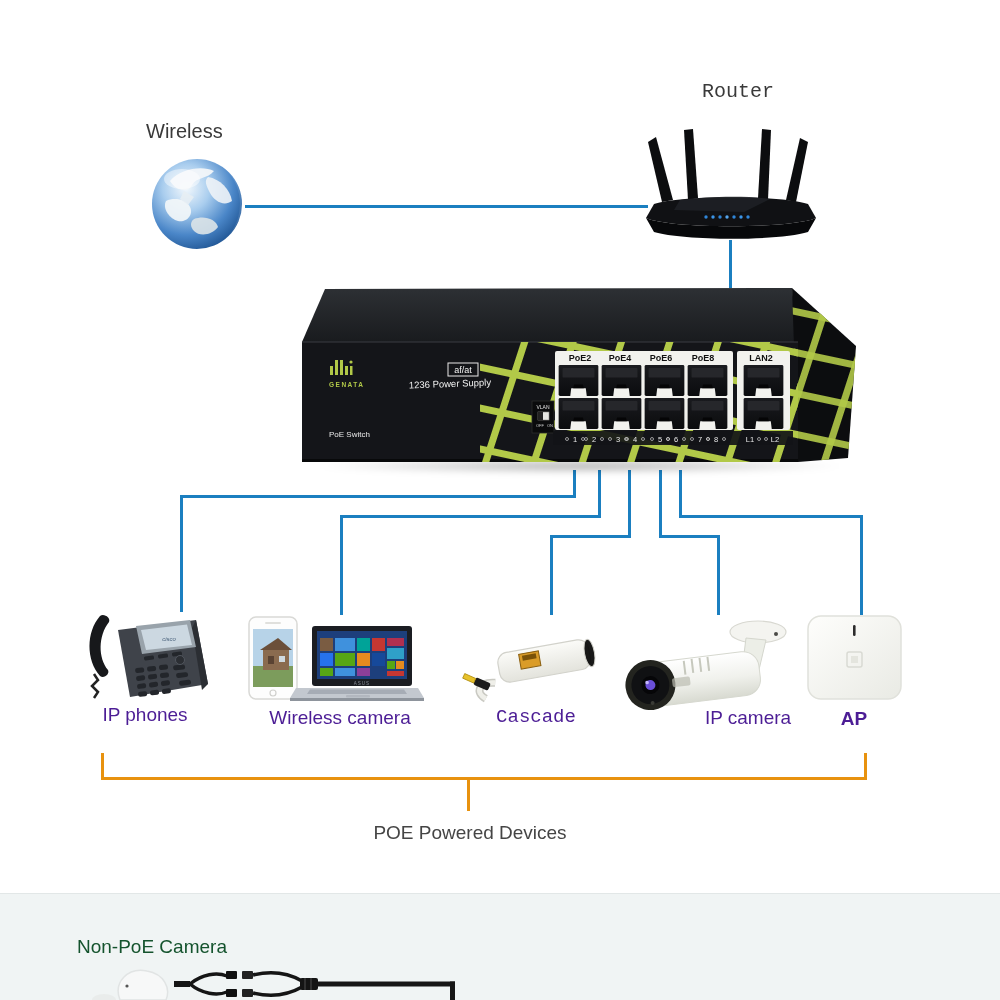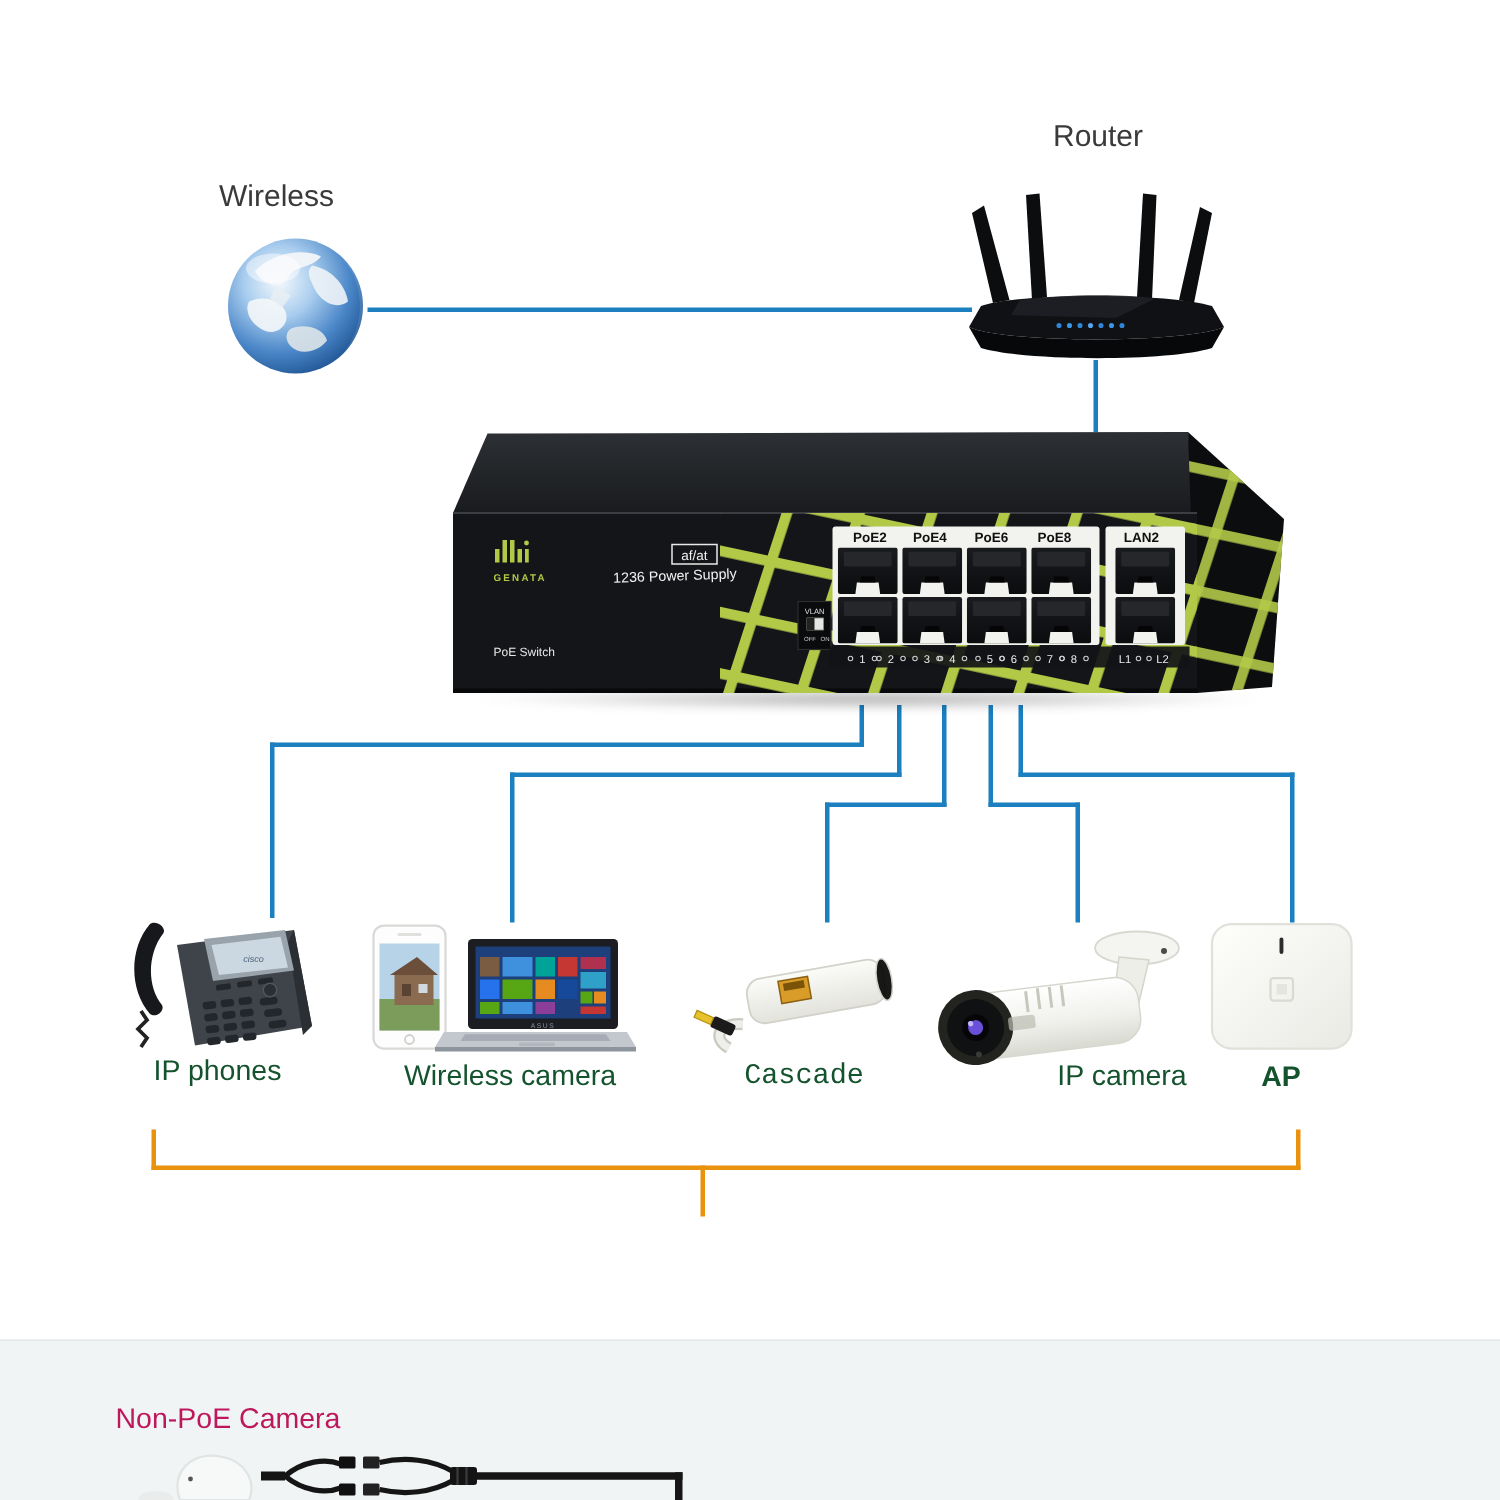--- a/index.html
+++ b/index.html
@@ -1,34 +1,34 @@
 <!DOCTYPE html>
 <html style="--blue: #1b7fc0; --orange: #e8920e;"><head>
 <meta charset="utf-8">
 <style>
   html,body{margin:0;padding:0;background:#fff;}
   .canvas{position:relative;width:1000px;height:1000px;background:#ffffff;overflow:hidden;
           font-family:"Liberation Sans",sans-serif;}
   .lbl{position:absolute;color:#3a3a3a;font-size:20px;white-space:nowrap;}
-  .dev-lbl{position:absolute;color:#14532d;font-size:19px;transform:translateX(-50%);white-space:nowrap;}
+  .dev-lbl{position:absolute;color:#4c1d95;font-size:19px;transform:translateX(-50%);white-space:nowrap;}
   .hline,.vline{position:absolute;}
   .blue{background:var(--blue,#1b7fc0);}
   .orange{background:var(--orange,#e8920e);}
   .hline{height:3px;}
   .vline{width:3px;}
   .abs{position:absolute;}
   .switch-shadow{position:absolute;left:312px;top:458px;width:535px;height:16px;
       background:radial-gradient(ellipse at center, rgba(0,0,0,0.30) 0%, rgba(0,0,0,0) 70%);
       filter:blur(3px);}
   .bottom-strip{position:absolute;left:0;top:893px;width:1000px;height:107px;
       background:#f0f4f4;border-top:1px solid #e2e7e7;}
   svg{display:block;}
   svg text{font-family:"Liberation Sans",sans-serif;}
   .poe-group-lbl{position:absolute;color:#454545;font-size:19px;transform:translateX(-50%);}
-  .nonpoe-lbl{position:absolute;color:#be185d;font-size:19px;}
+  .nonpoe-lbl{position:absolute;color:#14532d;font-size:19px;}
 </style>
 </head>
 <body>
 
 <div class="canvas">
 
   <div class="lbl" style="left:146px;top:120px;">Wireless</div>
   <svg class="abs" style="left:150px;top:157px;" width="95" height="95" viewBox="0 0 95 95">
     <defs>
       <radialGradient id="gGlobe" cx="38%" cy="32%" r="75%">
@@ -41,21 +41,21 @@
     <circle cx="47" cy="47" r="45" fill="url(#gGlobe)"></circle>
     <path d="M20,24 C30,12 52,8 64,14 C58,22 46,20 42,28 C38,36 26,34 20,24 Z" fill="#f2f6f9" opacity="0.95"></path>
     <path d="M58,20 C70,22 80,32 82,44 C74,50 64,44 60,36 C56,28 54,24 58,20 Z" fill="#eef3f7" opacity="0.9"></path>
     <path d="M16,44 C24,40 36,42 40,50 C44,58 36,66 28,64 C20,62 12,52 16,44 Z" fill="#f2f6f9" opacity="0.92"></path>
     <path d="M44,62 C54,58 66,62 68,70 C62,78 50,80 44,74 C40,70 40,65 44,62 Z" fill="#dde4e8" opacity="0.9"></path>
     <path d="M34,34 L44,40 L38,48 L30,42 Z" fill="#e8eef3" opacity="0.85"></path>
     <ellipse cx="32" cy="22" rx="18" ry="10" fill="#ffffff" opacity="0.45"></ellipse>
     <path d="M47,2 a45,45 0 0 1 45,45 a45,45 0 0 1 -13,31 a45,45 0 0 0 -77,-62 a45,45 0 0 1 45,-14 Z" fill="#ffffff" opacity="0.10"></path>
   </svg>
 
-  <div class="lbl" style="left:702px;top:80px;">Router</div>
+  <div class="lbl" style="left:702px;top:80px;font-family:Liberation Mono, monospace;">Router</div>
   <svg class="abs" style="left:640px;top:100px;" width="180" height="140" viewBox="0 0 180 140">
     <path d="M22,102 L8,42 L16,37 L33,100 Z" fill="#0c0d0f"></path>
     <path d="M48,100 L44,30 L53,29 L58,98 Z" fill="#0c0d0f"></path>
     <path d="M118,98 L122,29 L131,30 L128,100 Z" fill="#0c0d0f"></path>
     <path d="M146,100 L160,38 L168,42 L156,102 Z" fill="#0c0d0f"></path>
     <path d="M14,104 C40,95 140,95 168,104 L176,118 C150,129 30,129 6,118 Z" fill="#101114"></path>
     <path d="M40,100 C70,96 110,96 130,99 L104,112 L34,110 Z" fill="#1e2126" opacity="0.85"></path>
     <path d="M6,118 C30,129 150,129 176,118 L168,132 C140,141 44,141 14,132 Z" fill="#07080a"></path>
     <g>
       <circle cx="66" cy="117" r="1.7" fill="#2f86d8"></circle>
@@ -352,20 +352,21 @@
     <rect x="47" y="11" width="2.6" height="11" rx="1.3" fill="#2c2c2c"></rect>
     <rect x="41" y="38" width="15" height="15" rx="2" fill="none" stroke="#d9dad3" stroke-width="1.5"></rect>
     <rect x="45" y="42" width="7" height="7" fill="#e4e5de"></rect>
   </svg>
   <div class="dev-lbl" style="left:854px;top:708px;font-weight:bold;">AP</div>
 
   <div class="vline orange" style="left:101px;top:753px;height:27px;"></div>
   <div class="hline orange" style="left:101px;top:777px;width:766px;"></div>
   <div class="vline orange" style="left:864px;top:753px;height:27px;"></div>
   <div class="vline orange" style="left:467px;top:777px;height:34px;"></div>
+  <div class="poe-group-lbl" style="left:470px;top:822px;">POE Powered Devices</div>
 
   <div class="bottom-strip"></div>
   <div class="nonpoe-lbl" style="left:77px;top:936px;">Non-PoE Camera</div>
 
   <svg class="abs" style="left:90px;top:950px;" width="390" height="50" viewBox="0 0 390 50">
     <path d="M30,50 C23,32 38,17 57,21 C74,24 81,38 76,50 Z" fill="#f7f8f8" stroke="#e1e4e4" stroke-width="1.5"></path>
     <circle cx="37" cy="36" r="1.6" fill="#555"></circle>
     <ellipse cx="14" cy="50" rx="12" ry="6" fill="#e9eceb"></ellipse>
     <rect x="84" y="31" width="16" height="6" fill="#151515"></rect>
     <path d="M100,34 C112,24 127,22 137,26" fill="none" stroke="#151515" stroke-width="3.5"></path>

